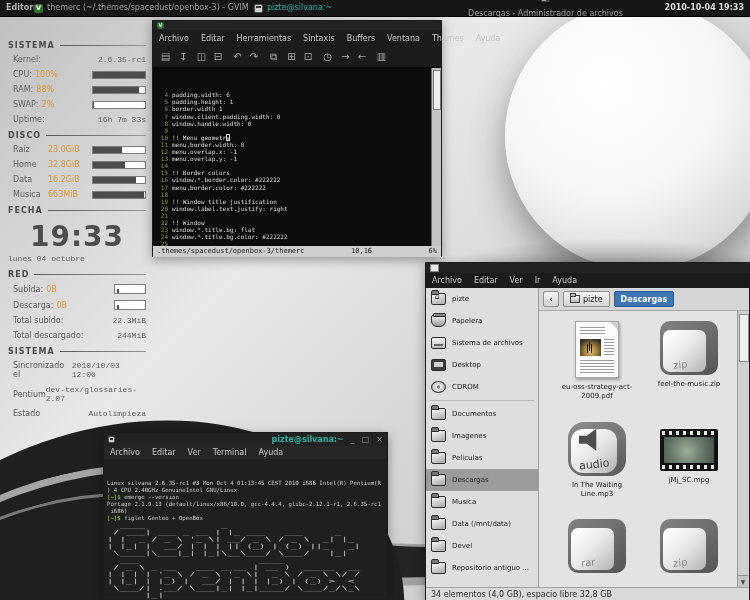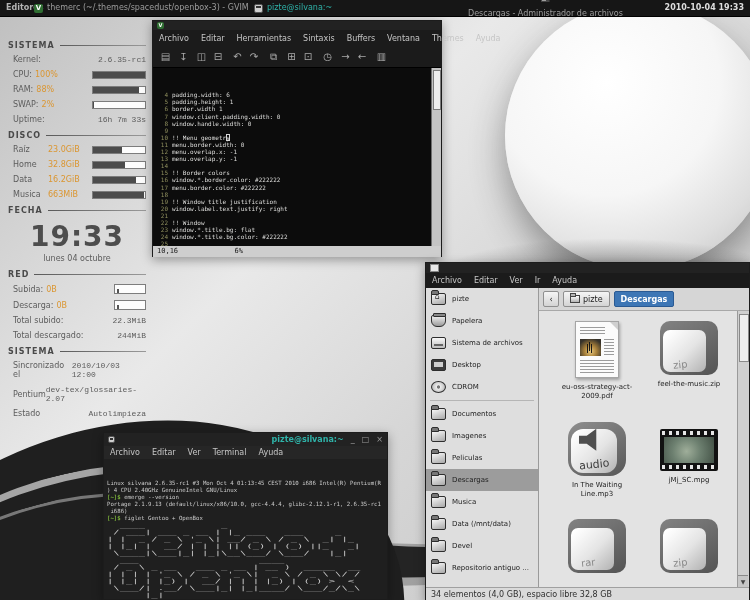--- a/index.html
+++ b/index.html
@@ -43,21 +43,21 @@
   .ck-header{display:flex;align-items:center;margin:7px 0 5px 0;font-weight:bold;color:#4a4a4a;letter-spacing:1px;}
   .ck-header i{flex:1;height:1px;background:linear-gradient(to right,#5a5a5a,#9a9a9a);margin-left:5px;}
   .ck-row{display:flex;align-items:center;margin:0 0 6px 5px;min-height:8px;}
   .ck-row .ck-orange{color:#db9631;margin-left:3px;}
   .ck-row .ck-val{margin-left:auto;font-family:Liberation Mono, monospace;}
   .ck-bar{margin-left:auto;width:52px;height:6px;border:1px solid #7d7d7d;background:#fdfdfd;}
   .ck-bar b{display:block;height:100%;background:#4c4c4c;}
   .ck-graph{margin-left:auto;width:30px;height:8px;border:1px solid #7d7d7d;background:#fdfdfd;position:relative;}
   .ck-graph::after{content:"";position:absolute;left:2px;bottom:0;width:2px;height:4px;background:#555;}
   .ck-time{font-size:28px;font-weight:bold;color:#4d4d4d;letter-spacing:1px;text-align:center;margin:2px 0 1px 0;}
-  .ck-date{text-align:center;margin-bottom:2px;}
+  .ck-date{margin-bottom:2px;font-family:Liberation Mono, monospace;}
   .dsk-label{width:32px;}
   
   .win{position:absolute;border:1px solid #1c1c1c;box-shadow:0 3px 10px rgba(0,0,0,.35);box-sizing:border-box;background:#222;}
   .titlebar{background:#222222;display:flex;align-items:center;padding:0 4px;}
   .menubar{background:#1b1b1b;color:#c6c6c6;display:flex;align-items:center;font-size:8px;}
   .menubar .mi{padding:0 6px;}
   
   .gvim{left:152px;top:20px;width:290px;height:237px;z-index:2;}
   .gvim .titlebar{height:9px;}
   .gvim .menubar{height:16px;}
@@ -343,20 +343,21 @@
     </div>
   <div class="gv-wrap">
     <div class="gv-body">
       
     <div class="gv-line"><span class="gv-num">4</span><span>padding.width: 6</span></div><div class="gv-line"><span class="gv-num">5</span><span>padding.height: 1</span></div><div class="gv-line"><span class="gv-num">6</span><span>border.width 1</span></div><div class="gv-line"><span class="gv-num">7</span><span>window.client.padding.width: 0</span></div><div class="gv-line"><span class="gv-num">8</span><span>window.handle.width: 0</span></div><div class="gv-line"><span class="gv-num">9</span><span></span></div><div class="gv-line"><span class="gv-num">10</span><span>!! Menu geometr</span><span class="gv-cursor">y</span></div><div class="gv-line"><span class="gv-num">11</span><span>menu.border.width: 0</span></div><div class="gv-line"><span class="gv-num">12</span><span>menu.overlap.x: -1</span></div><div class="gv-line"><span class="gv-num">13</span><span>menu.overlap.y: -1</span></div><div class="gv-line"><span class="gv-num">14</span><span></span></div><div class="gv-line"><span class="gv-num">15</span><span>!! Border colors</span></div><div class="gv-line"><span class="gv-num">16</span><span>window.*.border.color: #222222</span></div><div class="gv-line"><span class="gv-num">17</span><span>menu.border.color: #222222</span></div><div class="gv-line"><span class="gv-num">18</span><span></span></div><div class="gv-line"><span class="gv-num">19</span><span>!! Window title justification</span></div><div class="gv-line"><span class="gv-num">20</span><span>window.label.text.justify: right</span></div><div class="gv-line"><span class="gv-num">21</span><span></span></div><div class="gv-line"><span class="gv-num">22</span><span>!! Window</span></div><div class="gv-line"><span class="gv-num">23</span><span>window.*.title.bg: flat</span></div><div class="gv-line"><span class="gv-num">24</span><span>window.*.title.bg.color: #222222</span></div><div class="gv-line"><span class="gv-num">25</span><span></span></div></div>
     <div class="gv-scroll">
         <div class="gv-thumb"></div>
       </div>
   </div>
   <div class="gv-status">
+    <span class="f">.themes/spacedust/openbox-3/themerc</span>
     <span class="pos">10,16</span>
     <span class="pct">6%</span>
   </div>
 </div>
 
 <div class="win term">
   <div class="titlebar">
     <span class="pic pic-term" style="width:7px;height:7px;"></span>
     <span class="t-title">pizte@silvana:~</span>
     <span class="wbtn">_</span>

